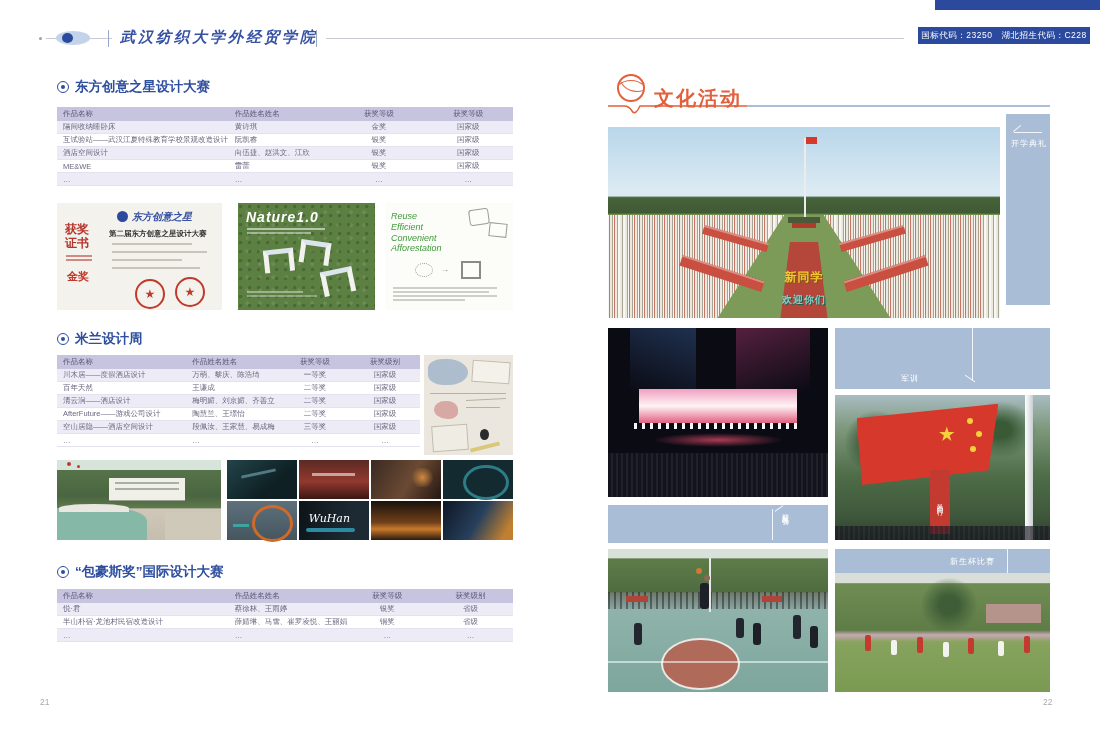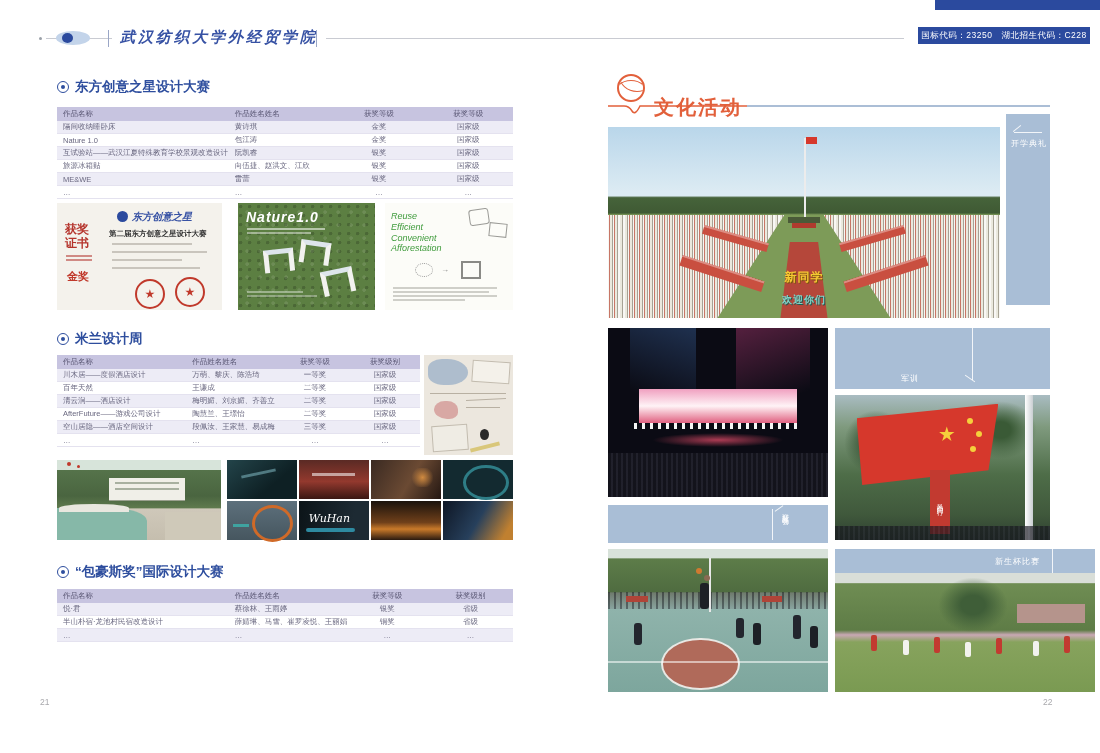--- a/index.html
+++ b/index.html
@@ -80,33 +80,27 @@
           </tr>
         </thead>
         <tbody>
           <tr>
             <td>隔间收纳睡卧床</td>
             <td>黄诗琪</td>
             <td>金奖</td>
             <td>国家级</td>
           </tr>
           <tr>
-            <td>Nature 1.0</td>
-            <td>包江涛</td>
-            <td>金奖</td>
-            <td>国家级</td>
-          </tr>
-          <tr>
             <td>互试验站——武汉江夏特殊教育学校景观改造设计</td>
             <td>阮凯睿</td>
             <td>银奖</td>
             <td>国家级</td>
           </tr>
           <tr>
-            <td>旅源冰箱贴</td>
+            <td>酒店空间设计</td>
             <td>向伍捷、赵洪文、江欣</td>
             <td>银奖</td>
             <td>国家级</td>
           </tr>
           <tr>
             <td>ME&amp;WE</td>
             <td>雷蕾</td>
             <td>银奖</td>
             <td>国家级</td>
           </tr>
@@ -300,21 +294,21 @@
         </tbody>
       </table>
   </div>
 
   <div class="abs pagenum" style="left:40px;top:697px;">21</div>
 
   <div class="abs" style="left:617px;top:74px;width:28px;height:28px;border:2.5px solid #e2603b;border-radius:50%;box-sizing:border-box;overflow:hidden;">
     <div class="abs" style="left:-6px;top:4px;width:34px;height:30px;border:1.5px solid #e2603b;border-radius:50%;"></div>
     <div class="abs" style="left:0px;top:-16px;width:34px;height:30px;border:1.5px solid #e2603b;border-radius:50%;"></div>
   </div>
-  <div class="abs cult-title" style="left:654px;top:94px;">文化活动</div>
+  <div class="abs cult-title" style="left:654px;top:85px;">文化活动</div>
   <svg class="abs" style="left:608px;top:102px;" width="442" height="12">
     <path d="M0,4 H16 Q21,4 24,9 T32,4 H139" stroke="#e2603b" stroke-width="1.5" fill="none"></path>
     <line x1="139" y1="4" x2="442" y2="4" stroke="#8fa8c8" stroke-width="1.5"></line>
   </svg>
 
   <div class="ph" style="left:608px;top:127px;width:392px;height:191px;">
     <div class="abs" style="inset:0;background:linear-gradient(180deg,#b9d6ea 0%,#dcebf3 34%,#dcebf3 36%,#46633a 37%,#3f5a34 45%,#7d9b58 46%,#7d9b58 100%);"></div>
     <div class="abs speck" style="left:0;top:46%;width:45%;height:54%;clip-path:polygon(0 0,100% 0,62% 100%,0 100%);"></div>
     <div class="abs speck" style="right:0;top:46%;width:45%;height:54%;clip-path:polygon(0 0,100% 0,100% 100%,38% 100%);"></div>
     <div class="abs" style="left:24%;top:56%;width:17%;height:9px;background:#c94f40;transform:rotate(16deg);box-shadow:0 2px 0 rgba(255,255,255,.35) inset;"></div>
@@ -385,21 +379,21 @@
     <div class="abs" style="left:42%;top:24%;width:9px;height:26px;background:#1d2026;border-radius:3px;"></div>
     <div class="abs" style="left:43.5%;top:18%;width:6px;height:6px;background:#8a6a52;border-radius:50%;"></div>
     <div class="abs" style="left:40%;top:13%;width:6px;height:6px;background:#d07a30;border-radius:50%;"></div>
     <div class="abs" style="left:12%;top:52%;width:8px;height:22px;background:#23262e;border-radius:3px;"></div>
     <div class="abs" style="left:58%;top:48%;width:8px;height:20px;background:#23262e;border-radius:3px;"></div>
     <div class="abs" style="left:66%;top:52%;width:8px;height:22px;background:#1d2026;border-radius:3px;"></div>
     <div class="abs" style="left:84%;top:46%;width:8px;height:24px;background:#23262e;border-radius:3px;"></div>
     <div class="abs" style="left:92%;top:54%;width:8px;height:22px;background:#1d2026;border-radius:3px;"></div>
   </div>
 
-  <div class="ph" style="left:835px;top:549px;width:260px;height:143px;background:#4c1d95;text-align:right;">
+  <div class="ph" style="left:835px;top:549px;width:215px;height:143px;background:#4c1d95;text-align:right;">
     <div class="strip" style="left:0;top:0;width:100%;height:24px;">
       <div class="lab" style="right:55px;top:7px;font-size:8px;">新生杯比赛</div>
       <div class="wline" style="right:42px;top:0;width:1px;height:24px;"></div>
     </div>
     <div class="abs" style="left:0;top:24px;width:100%;height:119px;background:linear-gradient(180deg,#d9ded8 0%,#d9ded8 8%,#6f8d53 9%,#5e7c46 48%,#c9a8b4 52%,#87a35d 58%,#7a9a52 100%);">
       <div class="abs" style="left:70%;top:26%;width:26%;height:16%;background:#b5948c;"></div>
       <div class="abs" style="left:40%;top:4%;width:26%;height:46%;background:radial-gradient(ellipse,#3f5e38 25%,transparent 72%);"></div>
       <div class="abs" style="left:14%;top:52%;width:6px;height:16px;background:#c23a30;border-radius:2px;"></div>
       <div class="abs" style="left:26%;top:56%;width:6px;height:15px;background:#f2f2ee;border-radius:2px;"></div>
       <div class="abs" style="left:38%;top:54%;width:6px;height:16px;background:#c23a30;border-radius:2px;"></div>

